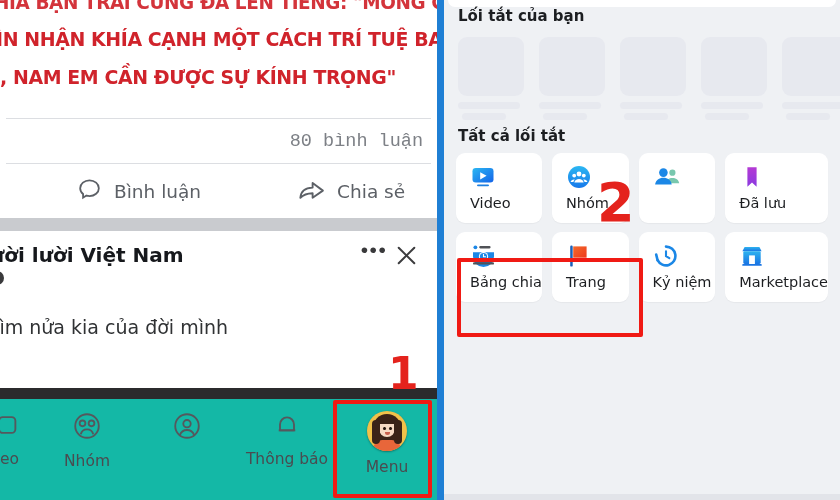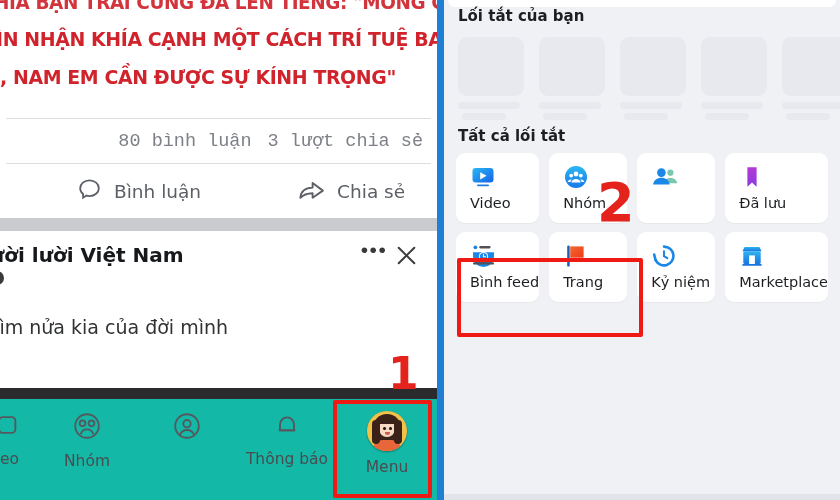--- a/index.html
+++ b/index.html
@@ -234,21 +234,20 @@
     <div class="headline-block">
       <div class="headline-line l1">HIA BẠN TRAI CŨNG ĐÃ LÊN TIẾNG: "MONG CÁC</div>
       <div class="headline-line l2">ÌN NHẬN KHÍA CẠNH MỘT CÁCH TRÍ TUỆ BAO</div>
       <div class="headline-line l3">, NAM EM CẦN ĐƯỢC SỰ KÍNH TRỌNG"</div>
     </div>
 
     <div class="hr-thin"></div>
 
     <div class="counts-row">
       <span>80 bình luận</span>
-      <span>3 lượt chia sẻ</span>
     </div>
 
     <div class="hr-thin"></div>
 
     <div class="action-row">
       <div class="action-btn">
         <span>
           <svg width="27" height="27" viewBox="0 0 24 24" fill="none" stroke="#5c6066" stroke-width="1.6">
             <path d="M12 3.8c-4.6 0-8.3 3.1-8.3 7 0 2 1 3.9 2.6 5.2v3.3l3-1.9c.85.2 1.75.4 2.7.4 4.6 0 8.3-3.1 8.3-7s-3.7-7-8.3-7z"></path>
           </svg>
@@ -457,21 +456,21 @@
           <svg width="27" height="26" viewBox="0 0 27 26">
             <circle cx="5.4" cy="4.3" r="1.9" fill="#1b87e6"></circle>
             <rect x="9.2" y="3.1" width="11.4" height="2.3" rx="1.1" fill="#505257"></rect>
             <path d="M3 9.3h21v4.2a10.5 10.5 0 0 1-21 0z" fill="#1b87e6"></path>
             <circle cx="13.5" cy="13.6" r="4.6" fill="#fff"></circle>
             <circle cx="13.5" cy="13.6" r="3.6" fill="#1b87e6"></circle>
             <path d="M13.5 11.3v2.4h2" stroke="#fff" stroke-width="1.1" fill="none" stroke-linecap="round"></path>
             <rect x="3" y="19.2" width="21" height="2.4" rx="1.2" fill="#505257"></rect>
           </svg>
         </div>
-        <div class="tlabel">Bình feed</div>
+        <div class="tlabel">Bảng chia</div>
       </div>
 
       <div class="tile">
         <div class="ic">
           <svg width="26" height="26" viewBox="0 0 26 26">
             <defs>
                 <linearGradient id="gf" x1="0" y1="0" x2="1" y2="1">
               <stop offset="0" stop-color="#f2692a"></stop>
                   <stop offset="1" stop-color="#ef3a1d"></stop>
                 </linearGradient>

